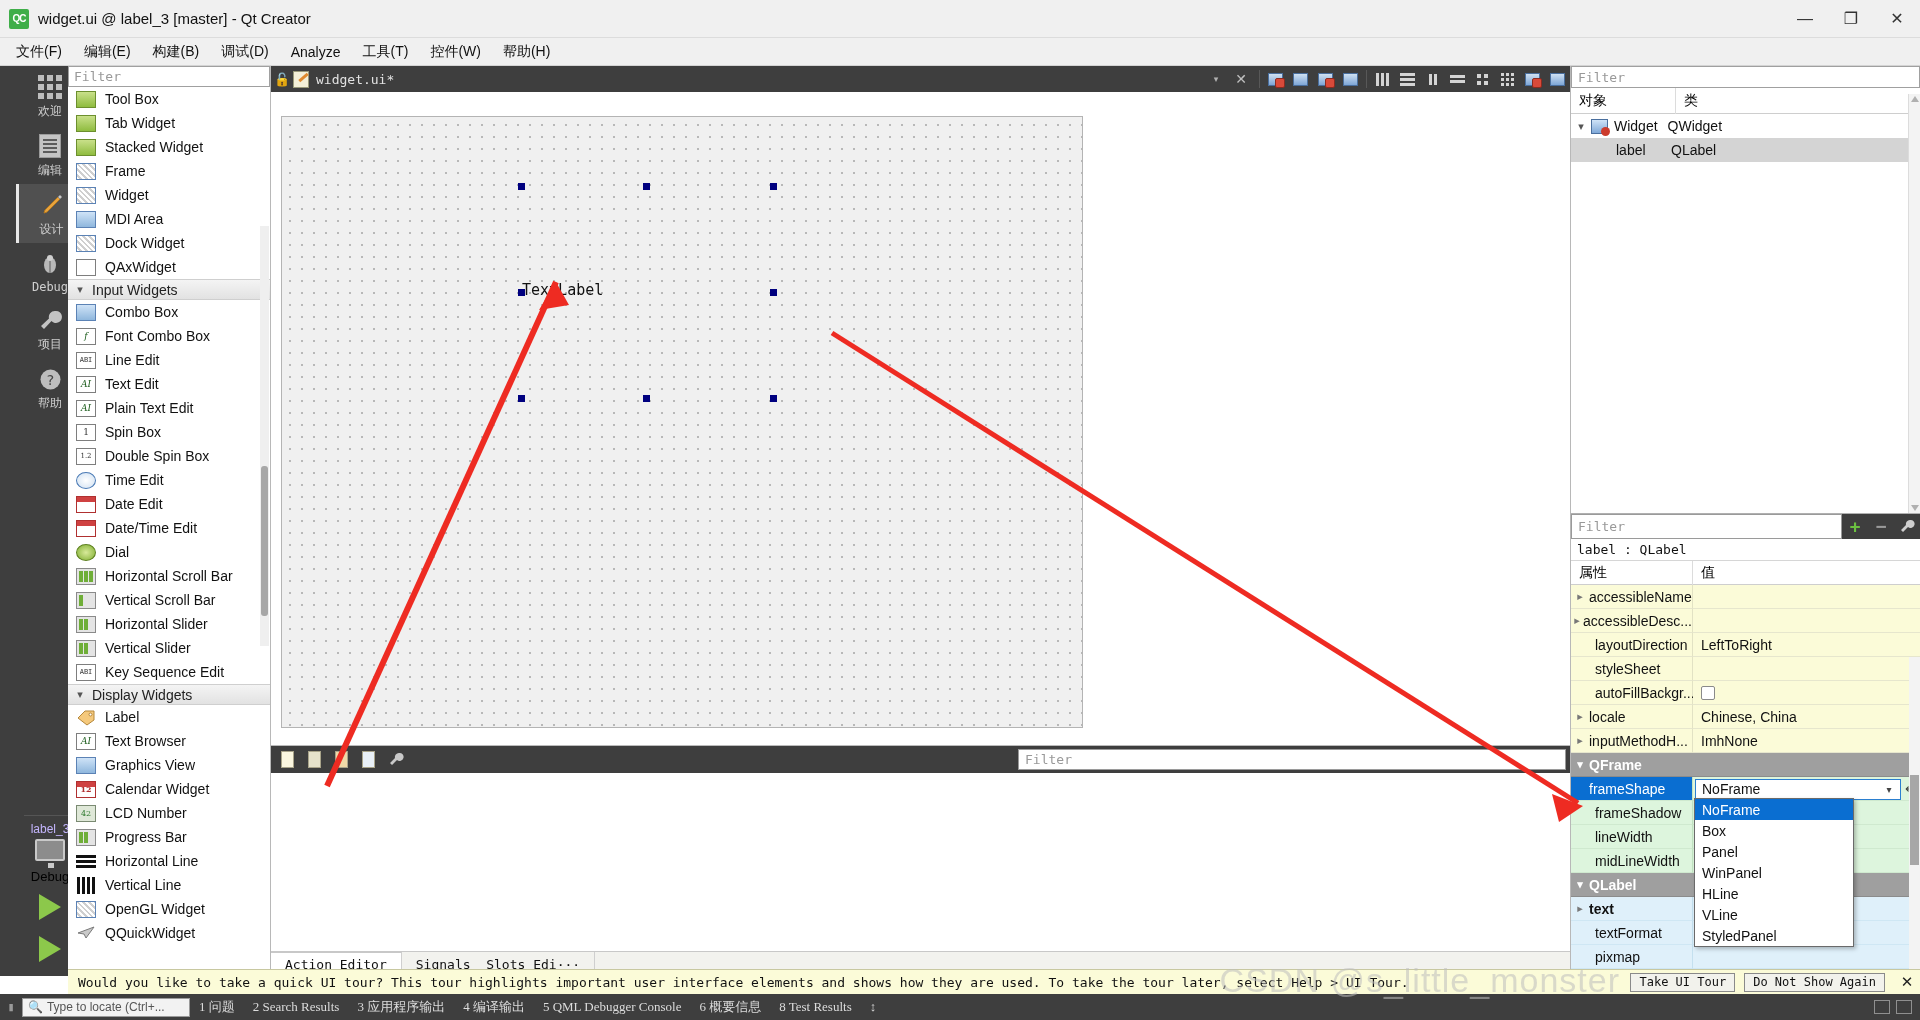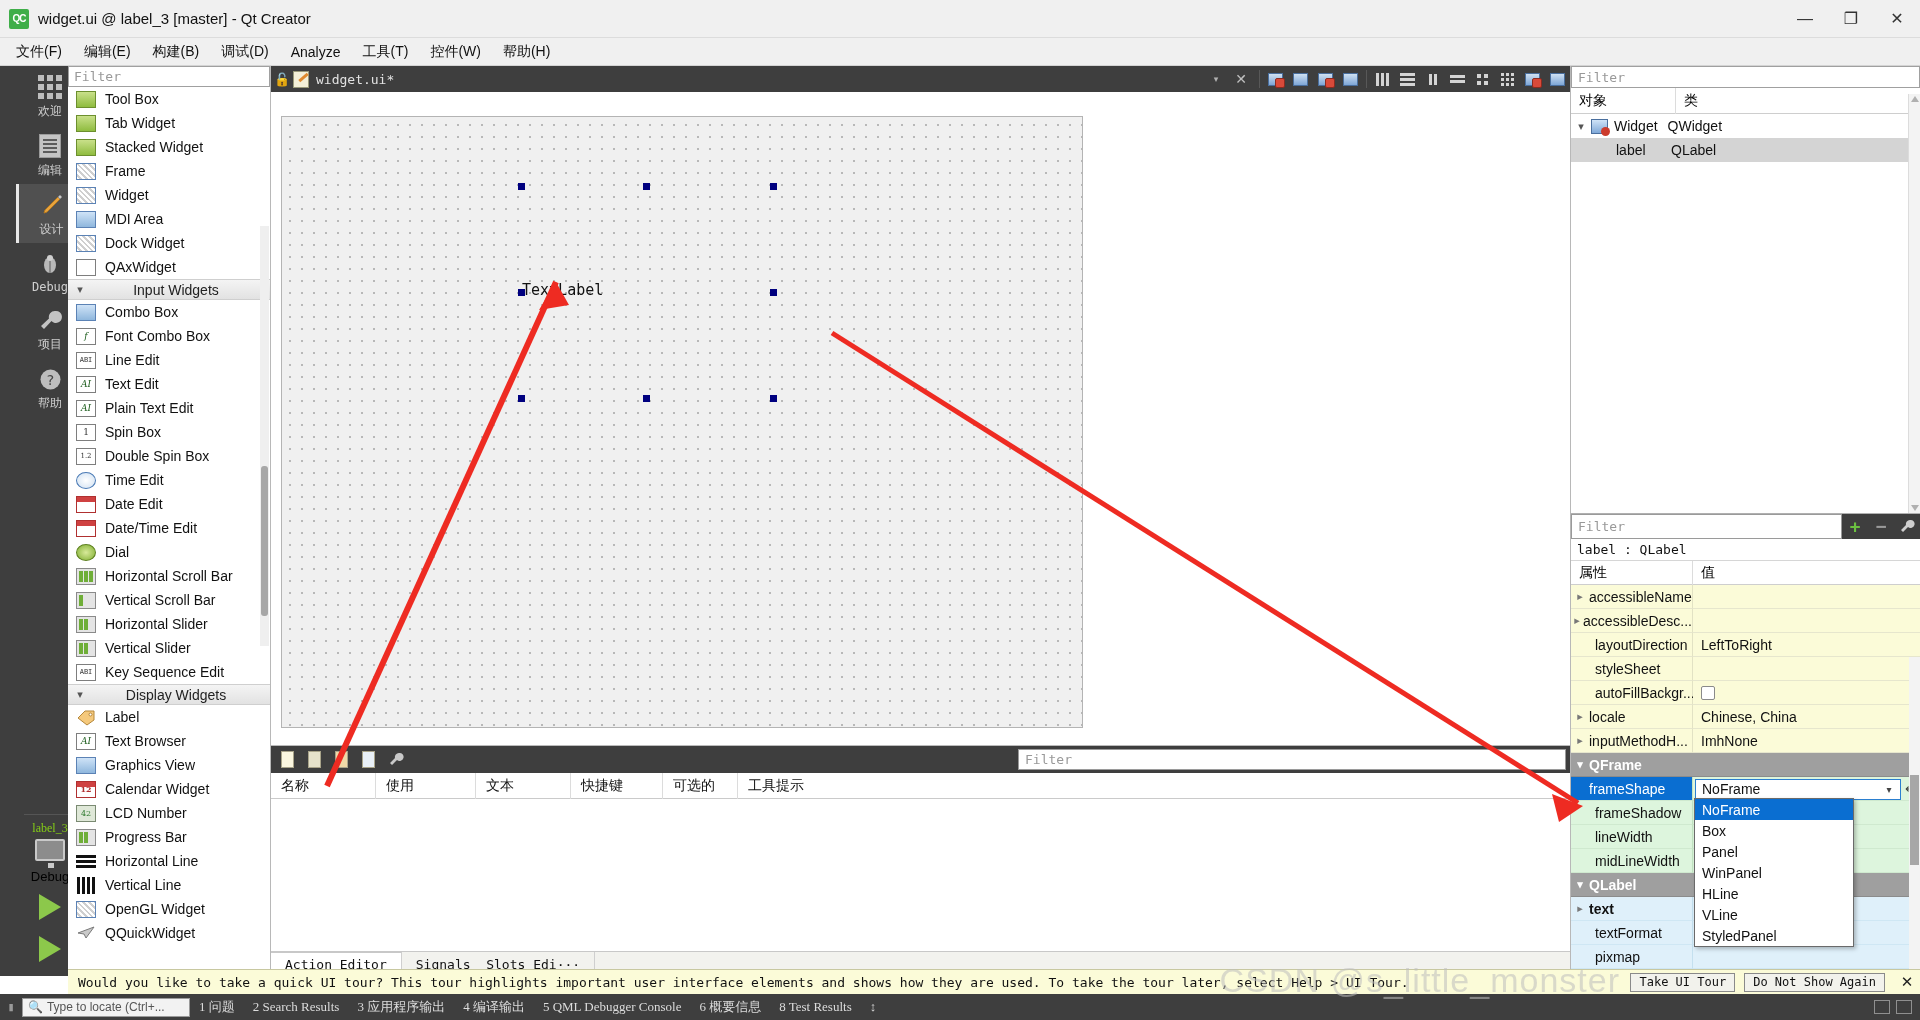--- a/index.html
+++ b/index.html
@@ -37,21 +37,21 @@
   .act .glyph { height:28px; display:flex; align-items:center; justify-content:center; }
   .act .lbl { font-size:12px; margin-top:2px; color:#cfcfcf;
     font-family:"DejaVu Sans Mono", monospace; }
   .grid-ico { display:grid; grid-template-columns:repeat(3,6px); gap:3px; }
   .grid-ico i { width:6px; height:6px; background:#bdbdbd; display:block; }
   .doc-ico { width:22px; height:24px; background:#c4c4c4; border:1px solid #9b9b9b;
     display:flex; flex-direction:column; justify-content:center; gap:2px; padding:3px; }
   .doc-ico i { height:2px; background:#5c5c5c; display:block; }
   .act-bottom { position:absolute; bottom:4px; width:68px; display:flex;
     flex-direction:column; align-items:center; }
-  .kitname { font-size:12px; color:#84cc16; font-family:Liberation Serif, serif;
+  .kitname { font-size:12px; color:#c4b5fd; font-family:Liberation Sans, sans-serif;
     margin-bottom:3px;text-align:center; }
   .monitor { width:30px; height:22px; background:#8c8c8c; border:2px solid #c9c9c9;
     border-radius:2px; position:relative; }
   .monitor:after { content:""; position:absolute; left:11px; top:22px; width:6px;
     height:5px; background:#c9c9c9; }
   .playtri { width:0;height:0;border-left:22px solid #8cc84b;
     border-top:13px solid transparent;border-bottom:13px solid transparent; }
   .sep-line { width:52px; height:1px; background:#555; margin:6px 0; }
 
   
@@ -60,21 +60,21 @@
   .wb-filter { height:21px; border:1px solid #a0a0a0; margin:0; background:#fff;
     display:flex; align-items:center; padding-left:5px; color:#999; font-size:13px;
     font-family:"DejaVu Sans Mono", monospace; }
   .wb-list { flex:1; overflow:hidden; }
   .wb-row { height:24px; display:flex; align-items:center; padding-left:8px;
     font-size:14px; color:#111; }
   .wb-cat { height:21px; background:linear-gradient(#f4f4f4,#e2e2e2);
     border-top:1px solid #cfcfcf; border-bottom:1px solid #cfcfcf;
     display:flex; align-items:center; font-size:14px; color:#222; }
   .wb-cat .chev { width:24px; text-align:center; font-size:11px; color:#555; }
-  .wb-cat .ct { flex:1; text-align:center; padding-right:10px; }
+  .wb-cat .ct { flex:1; padding-right:10px; }
   .wico { width:20px; height:17px; margin-right:9px; flex:none; position:relative;
     border:1px solid #7e7e7e; background:#e8e8e8; }
   .wico.green { background:linear-gradient(#c9e08a,#8fbc3f); border-color:#6c8f2e; }
   .wico.hatch { background:repeating-linear-gradient(45deg,#fff,#fff 2px,#cfcfcf 2px,#cfcfcf 4px);
     border-color:#5b82b5; }
   .wico.blue { background:linear-gradient(#cfe3f7,#8fb7dd); border-color:#5b82b5; }
   .wico.white { background:#fff; }
   .wico .txt { position:absolute; inset:0; display:flex; align-items:center;
     justify-content:center; font-size:9px; color:#1b5c1b;
     font-family:"DejaVu Serif", serif; font-style:italic; }
@@ -693,28 +693,20 @@
           <div class="ae-ico">
               <span class="page-ico" style="background:#e9f0f7;"></span>
             </div>
           <div class="ae-ico">
             <svg width="16" height="16" viewBox="0 0 16 16">
                 <path d="M11 1a4 4 0 0 0-4 5L2 11l2 2 5-5a4 4 0 1 0 2-7z" fill="#c9c9c9"></path>
               </svg>
           </div>
           <div class="ae-filter">Filter</div>
         </div>
-        <div class="ae-head">
-          <div style="width:105px">名称</div>
-          <div style="width:100px">使用</div>
-          <div style="width:95px">文本</div>
-          <div style="width:92px">快捷键</div>
-          <div style="width:75px">可选的</div>
-          <div style="flex:1;border-right:none;">工具提示</div>
-        </div>
         <div class="ae-body"></div>
         <div class="ae-tabs">
           <div class="ae-tab sel">Action Editor</div>
           <div class="ae-tab">Signals _Slots Edi···</div>
         </div>
       </div>
     </div>
 
     <div class="rightdock">
 

